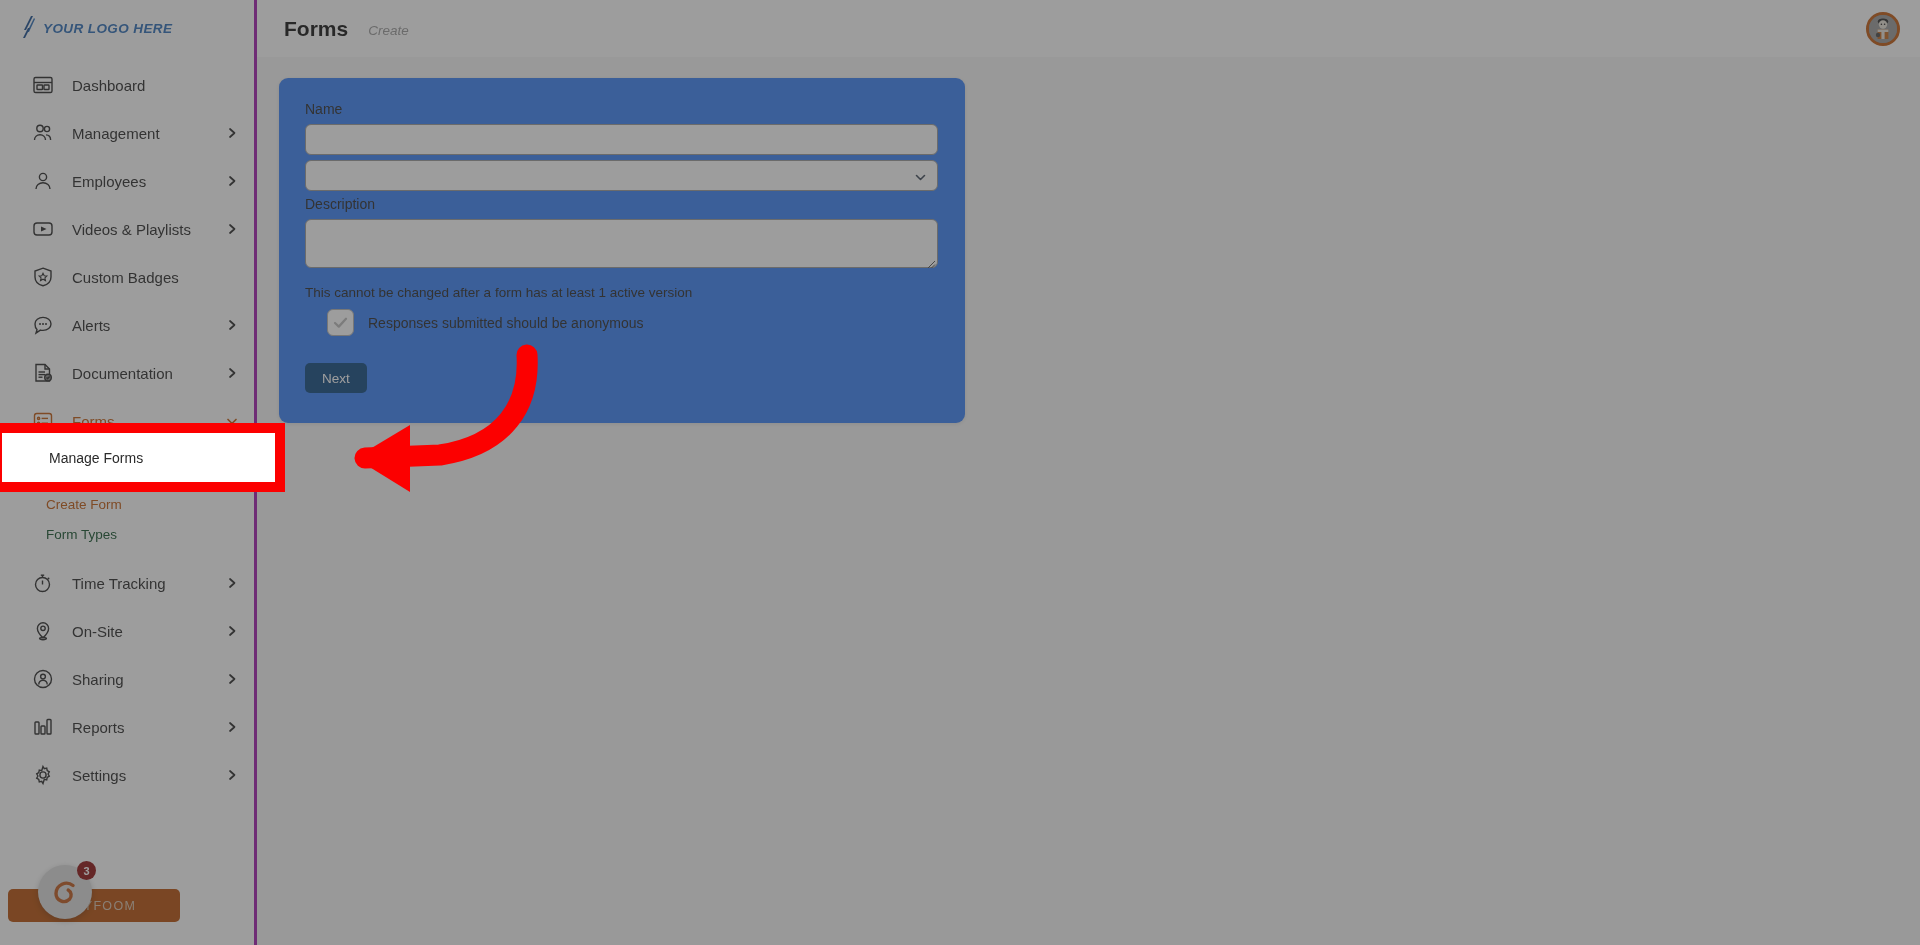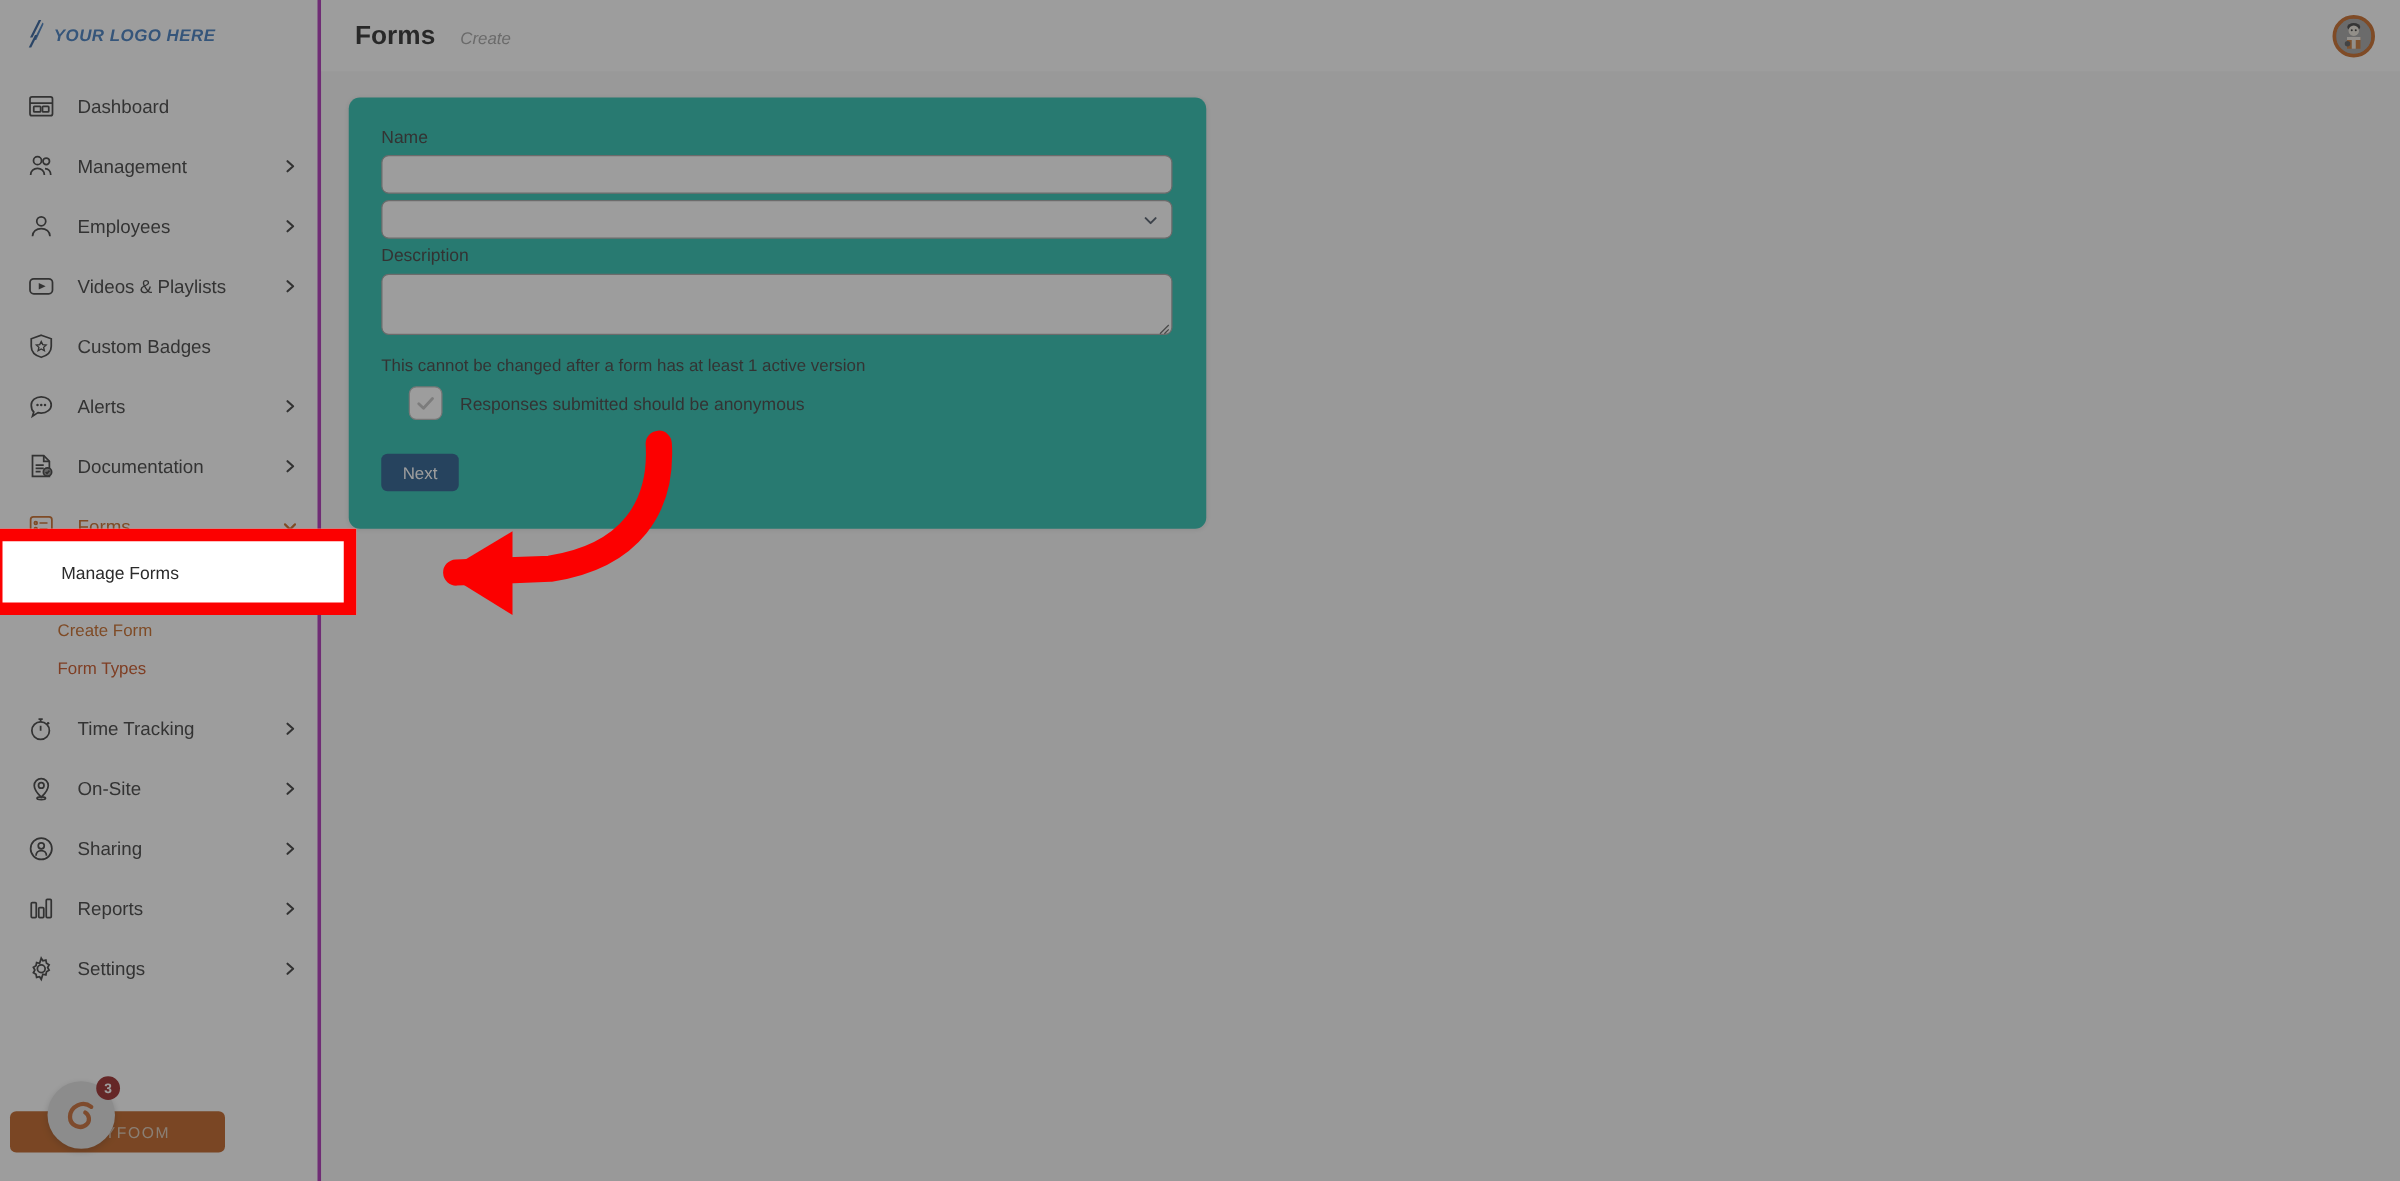--- a/index.html
+++ b/index.html
@@ -51,21 +51,21 @@
     white-space: nowrap;
   }
 
   .nav { padding-top: 4px; }
 
   .nav-item {
     position: relative;
     display: flex;
     align-items: center;
     height: 48px;
-    padding-left: 22px;
+    padding-left: 32px;
     padding-right: 16px;
     gap: 18px;
     cursor: pointer;
   }
   .nav-icon {
     width: 22px; height: 22px;
     flex: 0 0 22px;
     display: flex; align-items: center; justify-content: center;
     color: #2b2b2b;
   }
@@ -88,21 +88,21 @@
   .nav-item.active .nav-chevron { color: #c25a10; }
 
   
   .subnav { padding-left: 0; }
   .subnav-item {
     display: flex;
     align-items: center;
     height: 30px;
     padding-left: 46px;
     font-size: 13.5px;
-    color: #c2410c;
+    color: #14532d;
     cursor: pointer;
     white-space: nowrap;
   }
   .subnav-item.active { color: #c25a10; }
   .subnav-spacer { height: 14px; }
 
   
   .tyfoom-wrap {
     position: absolute;
     left: 0; bottom: 0;
@@ -188,21 +188,21 @@
     background: #8f8f8f;
     overflow: hidden;
     display: flex; align-items: center; justify-content: center;
   }
   .avatar svg { width: 28px; height: 28px; }
 
   .content { position: relative; padding: 21px 0 0 22px; }
 
   .card {
     width: 686px;
-    background: #14b8a6;
+    background: #3b82f6;
     border-radius: 9px;
     box-shadow: 0 1px 4px rgba(0,0,0,.10);
     padding: 23px 26px 30px 26px;
   }
 
   .field { margin-bottom: 5px; }
   .field-label {
     font-size: 14px;
     color: #2b2b2b;
     margin-bottom: 7px;

